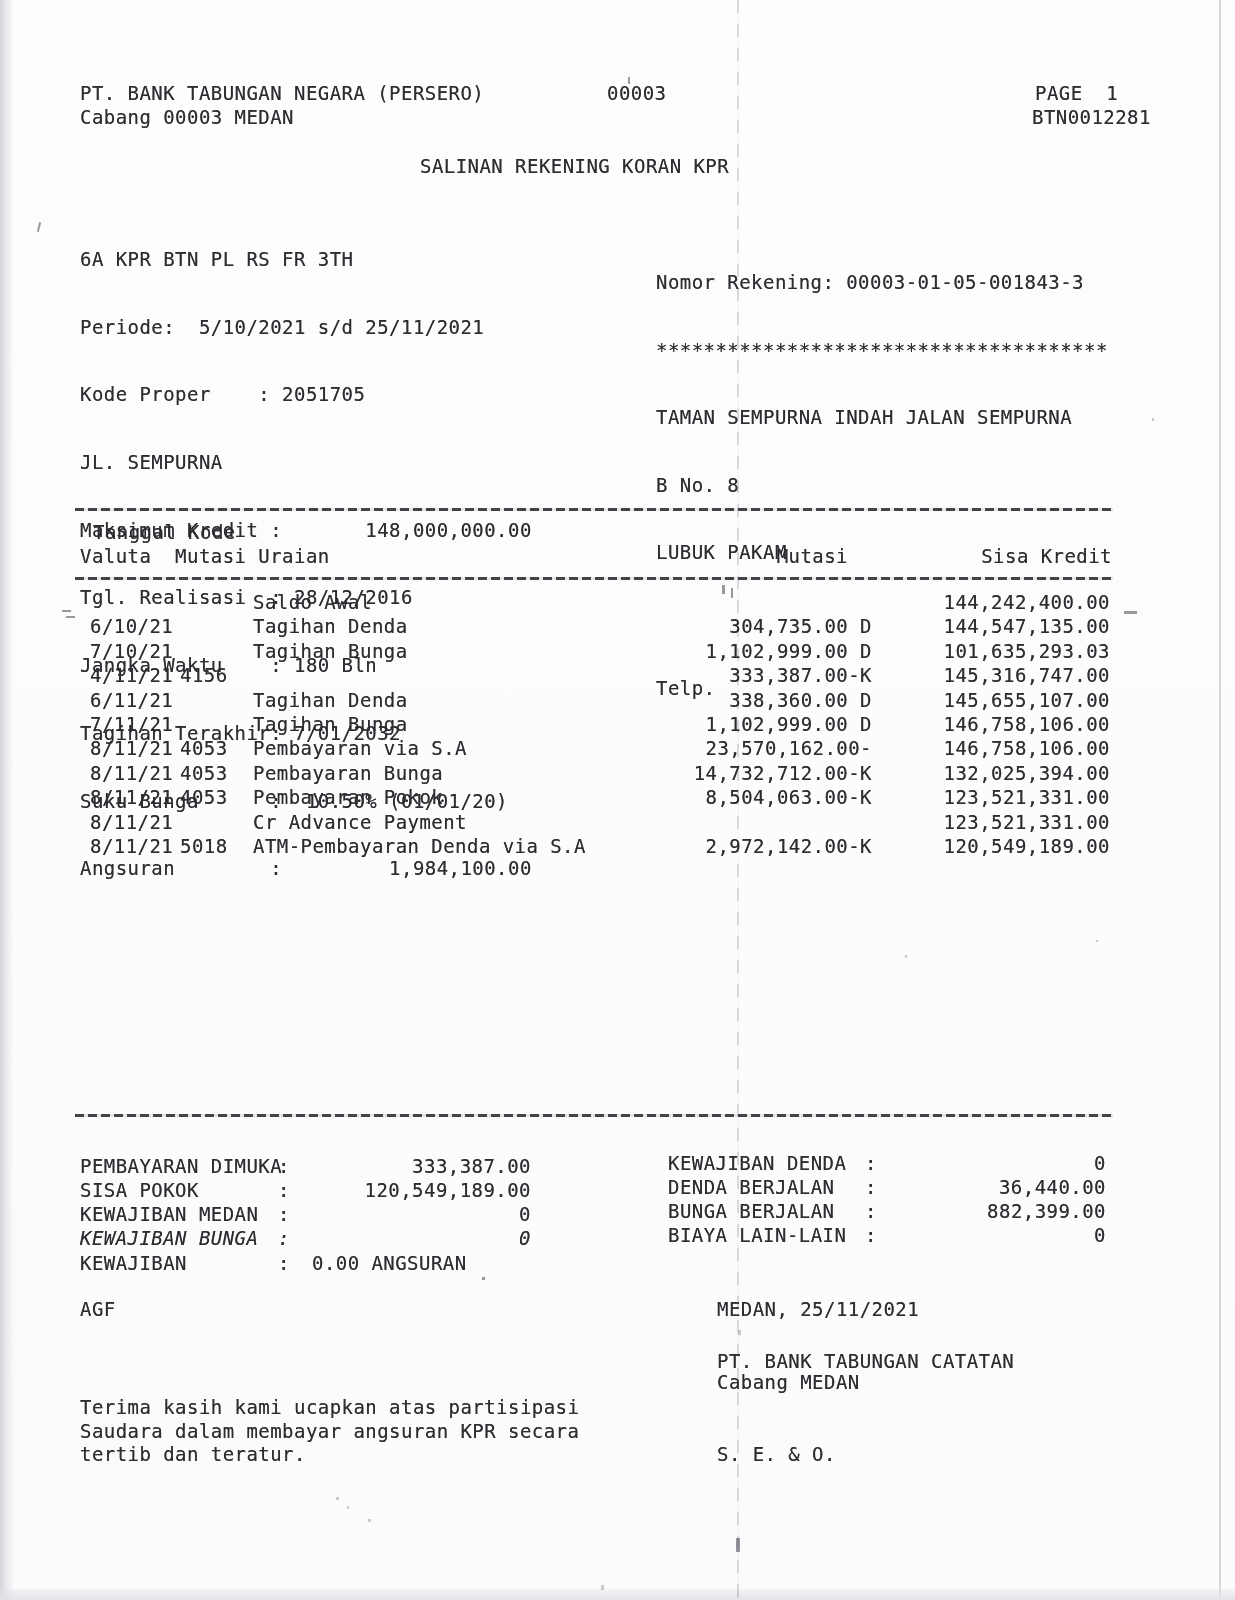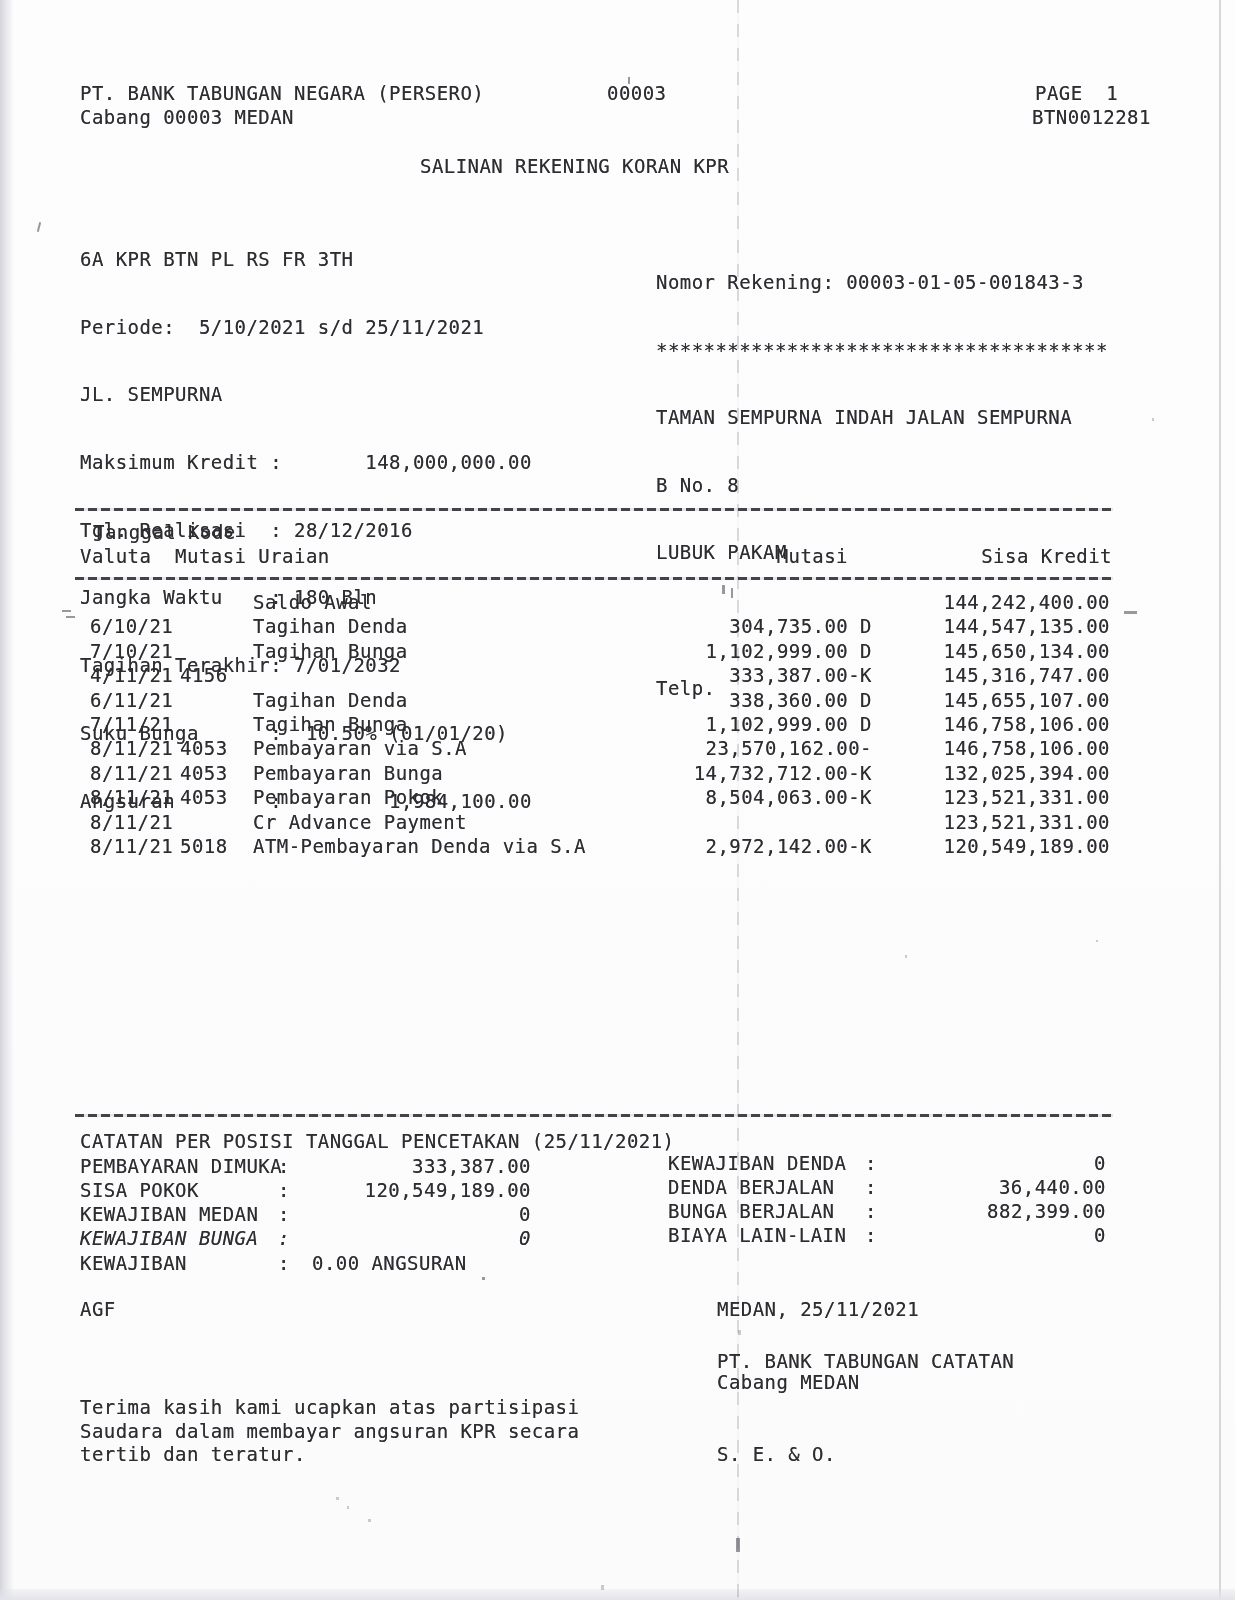--- a/index.html
+++ b/index.html
@@ -57,20 +57,21 @@
   <div class="abs" style="left:80px;top:82px;">PT. BANK TABUNGAN NEGARA (PERSERO)</div>
   <div class="abs" style="left:607px;top:82px;">00003</div>
   <div class="abs" style="left:1035px;top:82px;">PAGE  1</div>
   <div class="abs" style="left:80px;top:106px;">Cabang 00003 MEDAN</div>
   <div class="abs" style="left:1032px;top:106px;">BTN0012281</div>
   <div class="abs" style="left:420px;top:155px;">SALINAN REKENING KORAN KPR</div>
 
   <div class="abs lines" style="left:80px;top:204px;">
     <div class="line">6A KPR BTN PL RS FR 3TH</div>
     <div class="line">Periode:  5/10/2021 s/d 25/11/2021</div>
+    <div class="line">Kode Proper    : 2051705</div>
     <div class="line">JL. SEMPURNA</div>
     <div class="line">Maksimum Kredit :       148,000,000.00</div>
     <div class="line">Tgl. Realisasi  : 28/12/2016</div>
     <div class="line">Jangka Waktu    : 180 Bln</div>
     <div class="line">Tagihan Terakhir: 7/01/2032</div>
     <div class="line">Suku Bunga      :  10.50% (01/01/20)</div>
     <div class="line">Angsuran        :         1,984,100.00</div>
   </div>
 
   <div class="abs acct" style="left:656px;top:227px;">
@@ -103,21 +104,21 @@
         <span class="c-kode"></span>
         <span class="c-uraian">Tagihan Denda</span>
         <span class="c-mutasi">304,735.00 D</span>
         <span class="c-sisa">144,547,135.00</span>
     </div>
     <div class="trow">
       <span class="c-valuta">7/10/21</span>
         <span class="c-kode"></span>
         <span class="c-uraian">Tagihan Bunga</span>
         <span class="c-mutasi">1,102,999.00 D</span>
-        <span class="c-sisa">145,650,134.00</span>
+        <span class="c-sisa">101,635,293.03</span>
     </div>
     <div class="trow">
       <span class="c-valuta">4/11/21</span>
         <span class="c-kode">4156</span>
         <span class="c-uraian"></span>
         <span class="c-mutasi">333,387.00-K</span>
         <span class="c-sisa">145,316,747.00</span>
     </div>
     <div class="trow">
       <span class="c-valuta">6/11/21</span>
@@ -163,21 +164,20 @@
     <div class="trow">
       <span class="c-valuta">8/11/21</span>
         <span class="c-kode">5018</span>
         <span class="c-uraian">ATM-Pembayaran Denda via S.A</span>
         <span class="c-mutasi">2,972,142.00-K</span>
         <span class="c-sisa">120,549,189.00</span>
     </div>
   </div>
 
   <div class="sep" style="top:1114px;"></div>
-  <div class="abs" style="left:80px;top:1130px;">CATATAN PER POSISI TANGGAL PENCETAKAN (25/11/2021)</div>
 
   <div class="nrows nl" style="left:80px;top:1154px;">
     <div class="nrow">
       <span class="n-label">PEMBAYARAN DIMUKA</span>
         <span class="n-colon">:</span>
         <span class="n-value">333,387.00</span>
     </div>
     <div class="nrow">
       <span class="n-label">SISA POKOK</span>
         <span class="n-colon">:</span>

